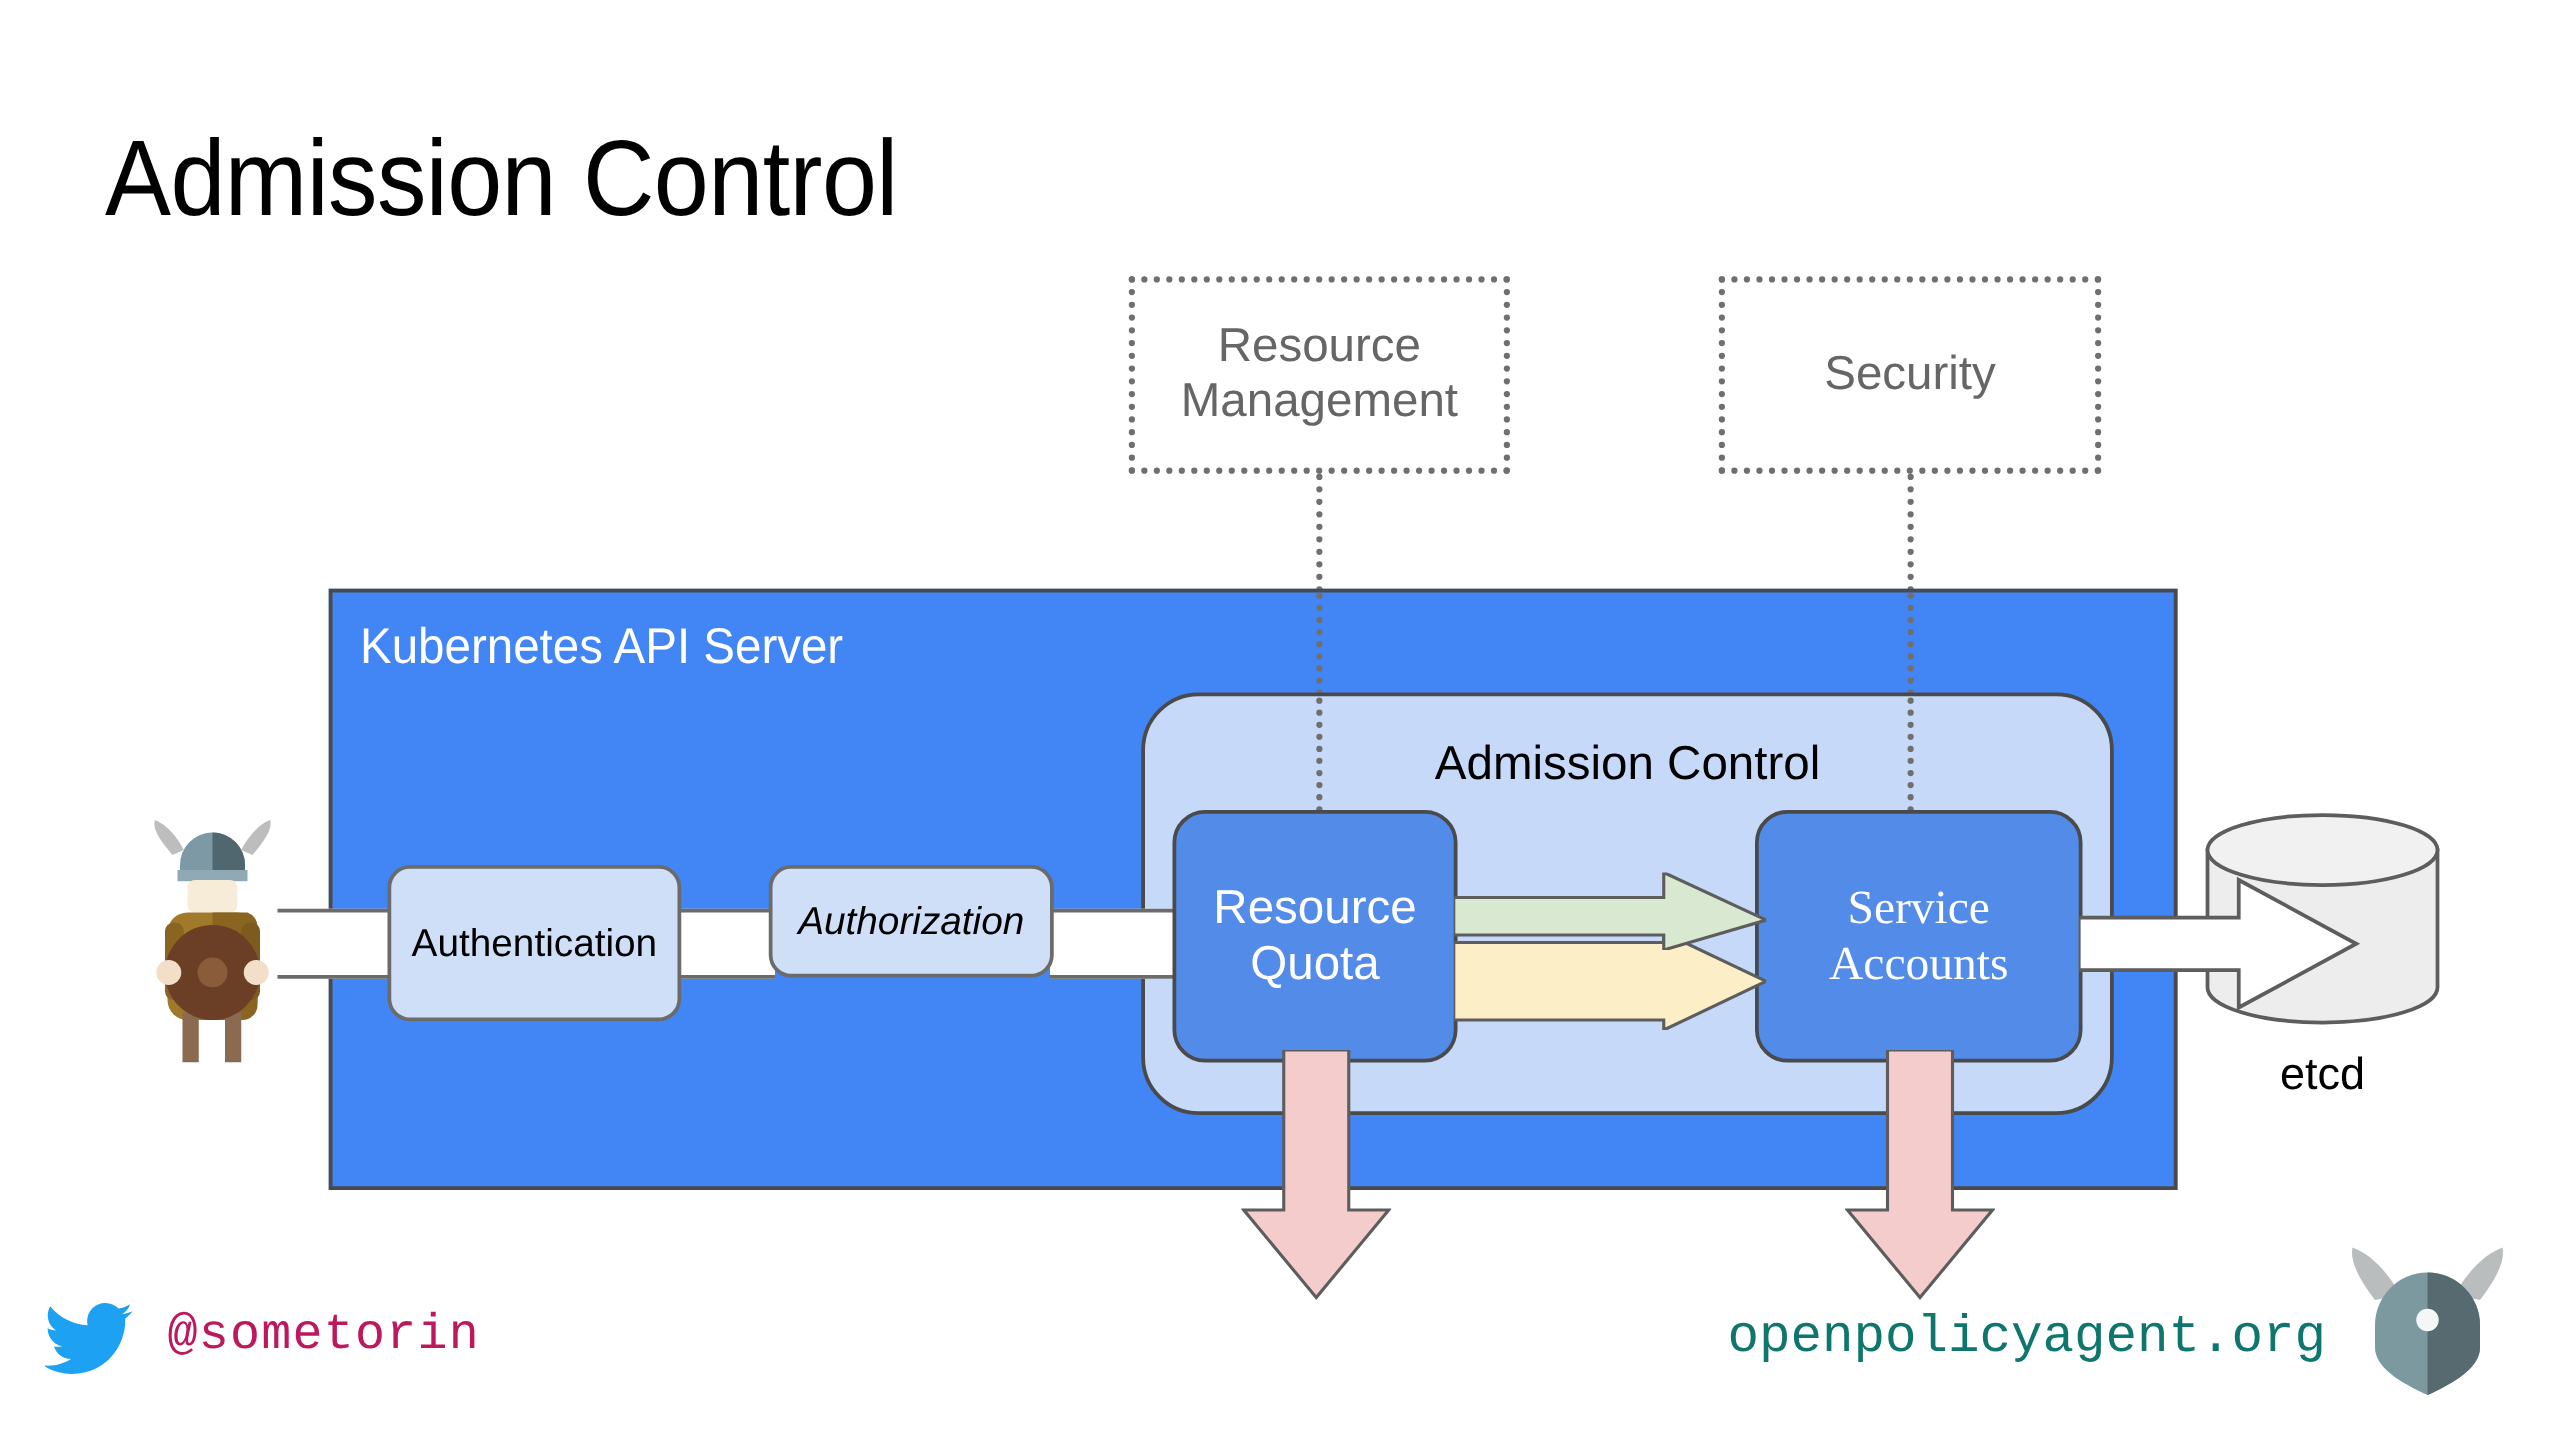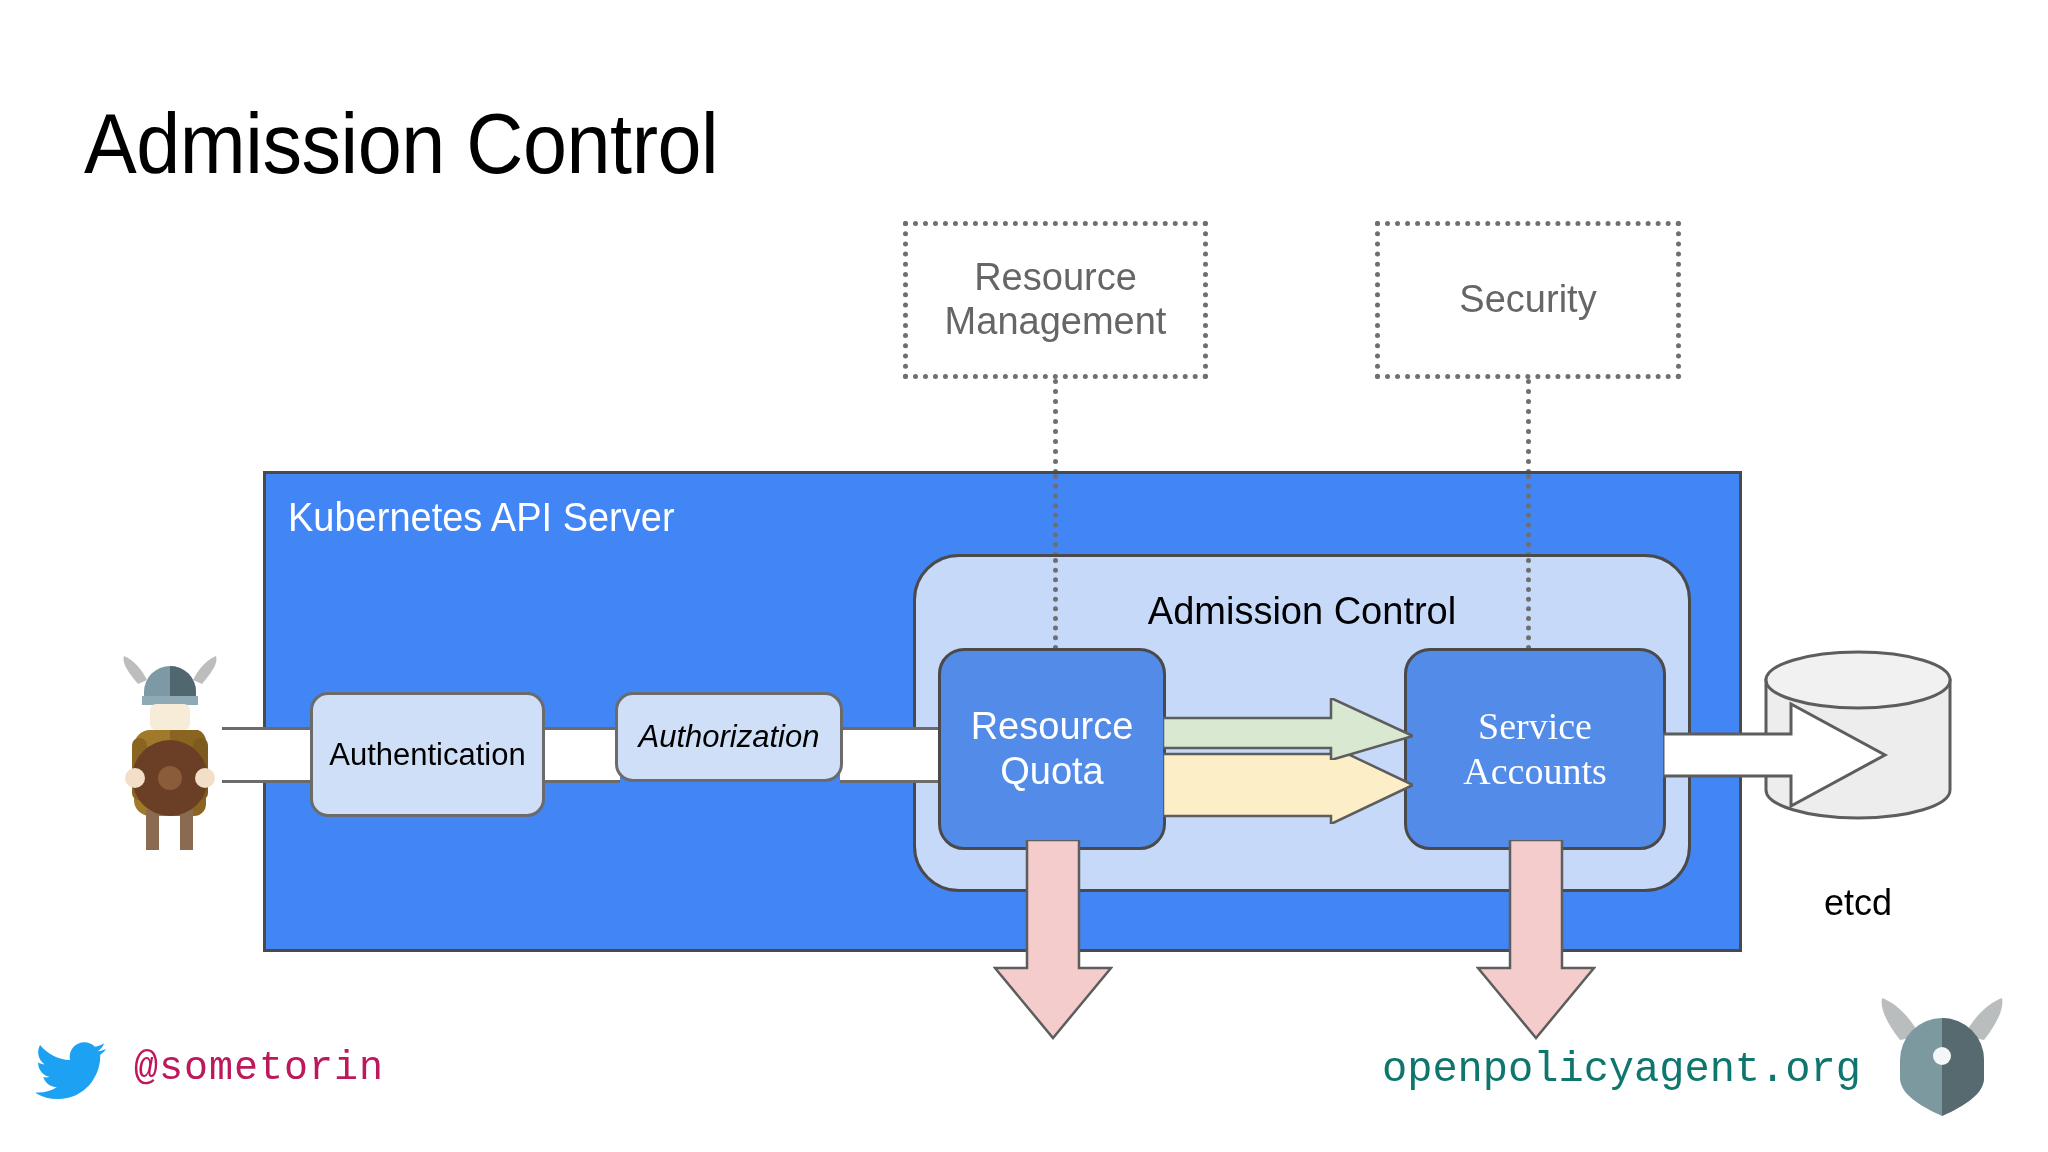--- a/index.html
+++ b/index.html
@@ -159,21 +159,20 @@
   
   #etcd-cylinder {
     left: 1762px; top: 650px; width: 192px; height: 170px;
   }
   #etcd-label {
     left: 1762px; top: 838px; width: 192px;
     text-align: center;
     color: #000000;
     font-size: 36px;
     font-family: "Liberation Sans", sans-serif;
-    margin-top: 44px;
   }
 
   
   .arrow-pink { width: 120px; height: 200px; }
   #arrow-pink-left  { left: 993px;  top: 840px; }
   #arrow-pink-right { left: 1476px; top: 840px; }
 
   
   #viking-user { left: 110px; top: 650px; width: 120px; height: 200px; }
 

